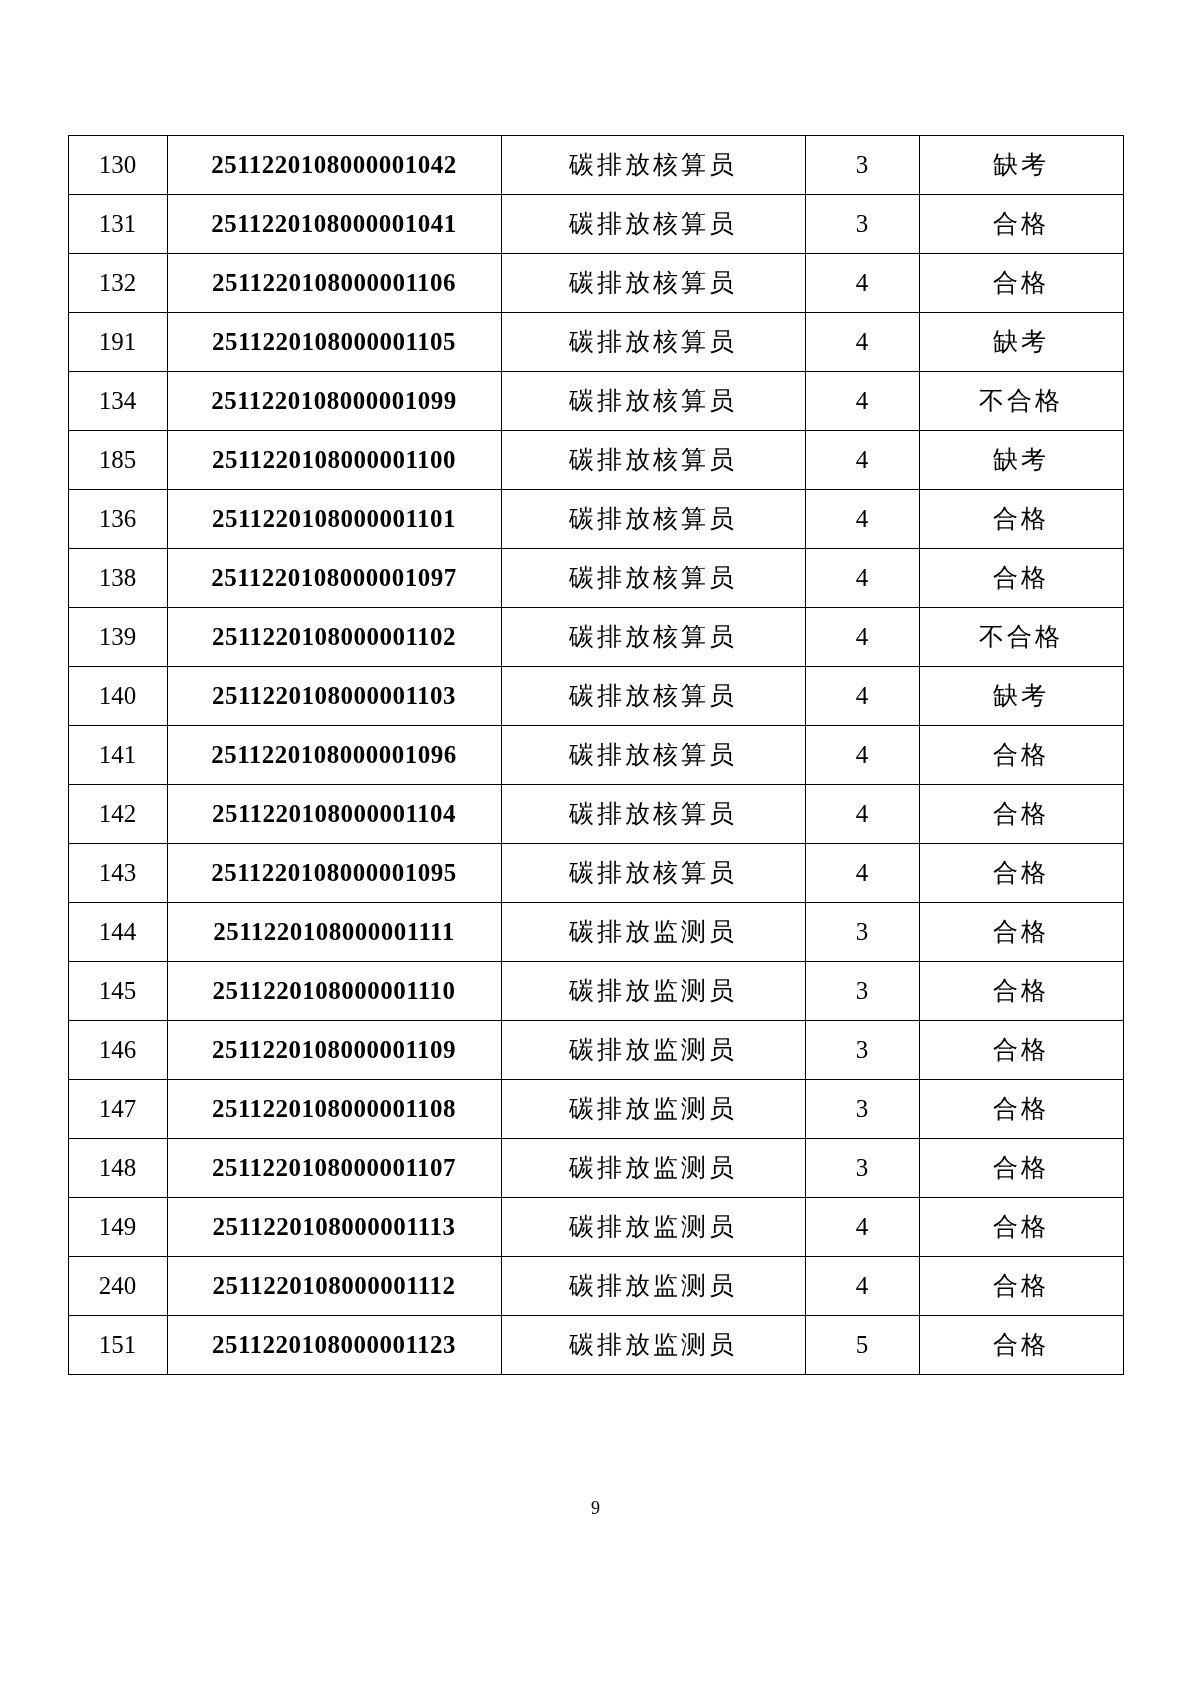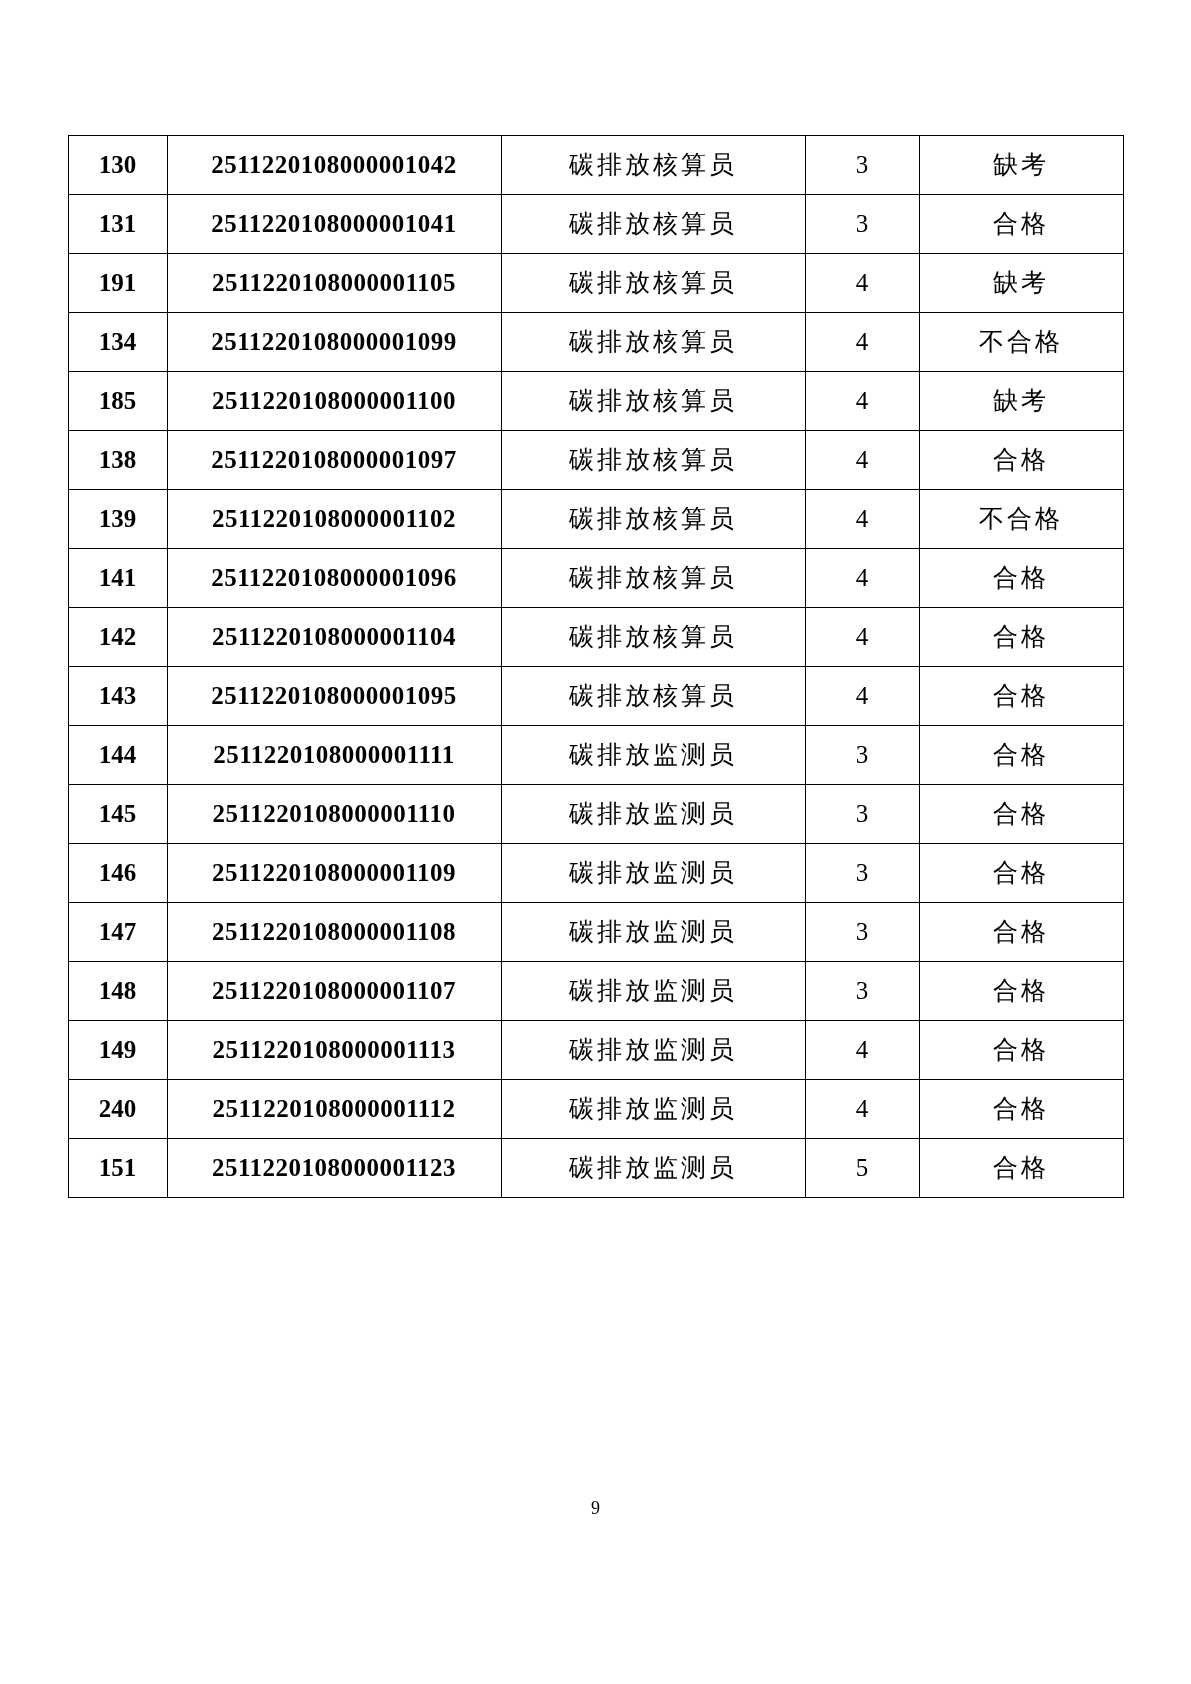--- a/index.html
+++ b/index.html
@@ -30,21 +30,21 @@
   table.results td {
     border: 1px solid #000000;
     height: 58px;
     text-align: center;
     vertical-align: middle;
     font-size: 25px;
     line-height: 1.1;
     padding: 0 4px;
     font-family: "Liberation Serif", "DejaVu Serif", serif;
   }
-  td.col-index  { width: 90px; font-weight: bold; }
+  td.col-index  { width: 90px; }
   td.col-number { width: 325px; letter-spacing: 0.5px; font-weight: bold; }
   td.col-job    { width: 295px; letter-spacing: 3px; }
   td.col-level  { width: 105px; }
   td.col-result { width: 195px; letter-spacing: 3px; }
   .page-number {
     position: absolute;
     left: 0;
     right: 0;
     bottom: 165px;
     text-align: center;
@@ -66,20 +66,27 @@
           <td class="col-result">缺考</td>
         </tr>
         <tr>
           <td class="col-index">131</td>
           <td class="col-number">2511220108000001041</td>
           <td class="col-job">碳排放核算员</td>
           <td class="col-level">3</td>
           <td class="col-result">合格</td>
         </tr>
         <tr>
+          <td class="col-index">132</td>
+          <td class="col-number">2511220108000001106</td>
+          <td class="col-job">碳排放核算员</td>
+          <td class="col-level">4</td>
+          <td class="col-result">合格</td>
+        </tr>
+        <tr>
           <td class="col-index">191</td>
           <td class="col-number">2511220108000001105</td>
           <td class="col-job">碳排放核算员</td>
           <td class="col-level">4</td>
           <td class="col-result">缺考</td>
         </tr>
         <tr>
           <td class="col-index">134</td>
           <td class="col-number">2511220108000001099</td>
           <td class="col-job">碳排放核算员</td>
@@ -87,32 +94,46 @@
           <td class="col-result">不合格</td>
         </tr>
         <tr>
           <td class="col-index">185</td>
           <td class="col-number">2511220108000001100</td>
           <td class="col-job">碳排放核算员</td>
           <td class="col-level">4</td>
           <td class="col-result">缺考</td>
         </tr>
         <tr>
+          <td class="col-index">136</td>
+          <td class="col-number">2511220108000001101</td>
+          <td class="col-job">碳排放核算员</td>
+          <td class="col-level">4</td>
+          <td class="col-result">合格</td>
+        </tr>
+        <tr>
           <td class="col-index">138</td>
           <td class="col-number">2511220108000001097</td>
           <td class="col-job">碳排放核算员</td>
           <td class="col-level">4</td>
           <td class="col-result">合格</td>
         </tr>
         <tr>
           <td class="col-index">139</td>
           <td class="col-number">2511220108000001102</td>
           <td class="col-job">碳排放核算员</td>
           <td class="col-level">4</td>
           <td class="col-result">不合格</td>
+        </tr>
+        <tr>
+          <td class="col-index">140</td>
+          <td class="col-number">2511220108000001103</td>
+          <td class="col-job">碳排放核算员</td>
+          <td class="col-level">4</td>
+          <td class="col-result">缺考</td>
         </tr>
         <tr>
           <td class="col-index">141</td>
           <td class="col-number">2511220108000001096</td>
           <td class="col-job">碳排放核算员</td>
           <td class="col-level">4</td>
           <td class="col-result">合格</td>
         </tr>
         <tr>
           <td class="col-index">142</td>

